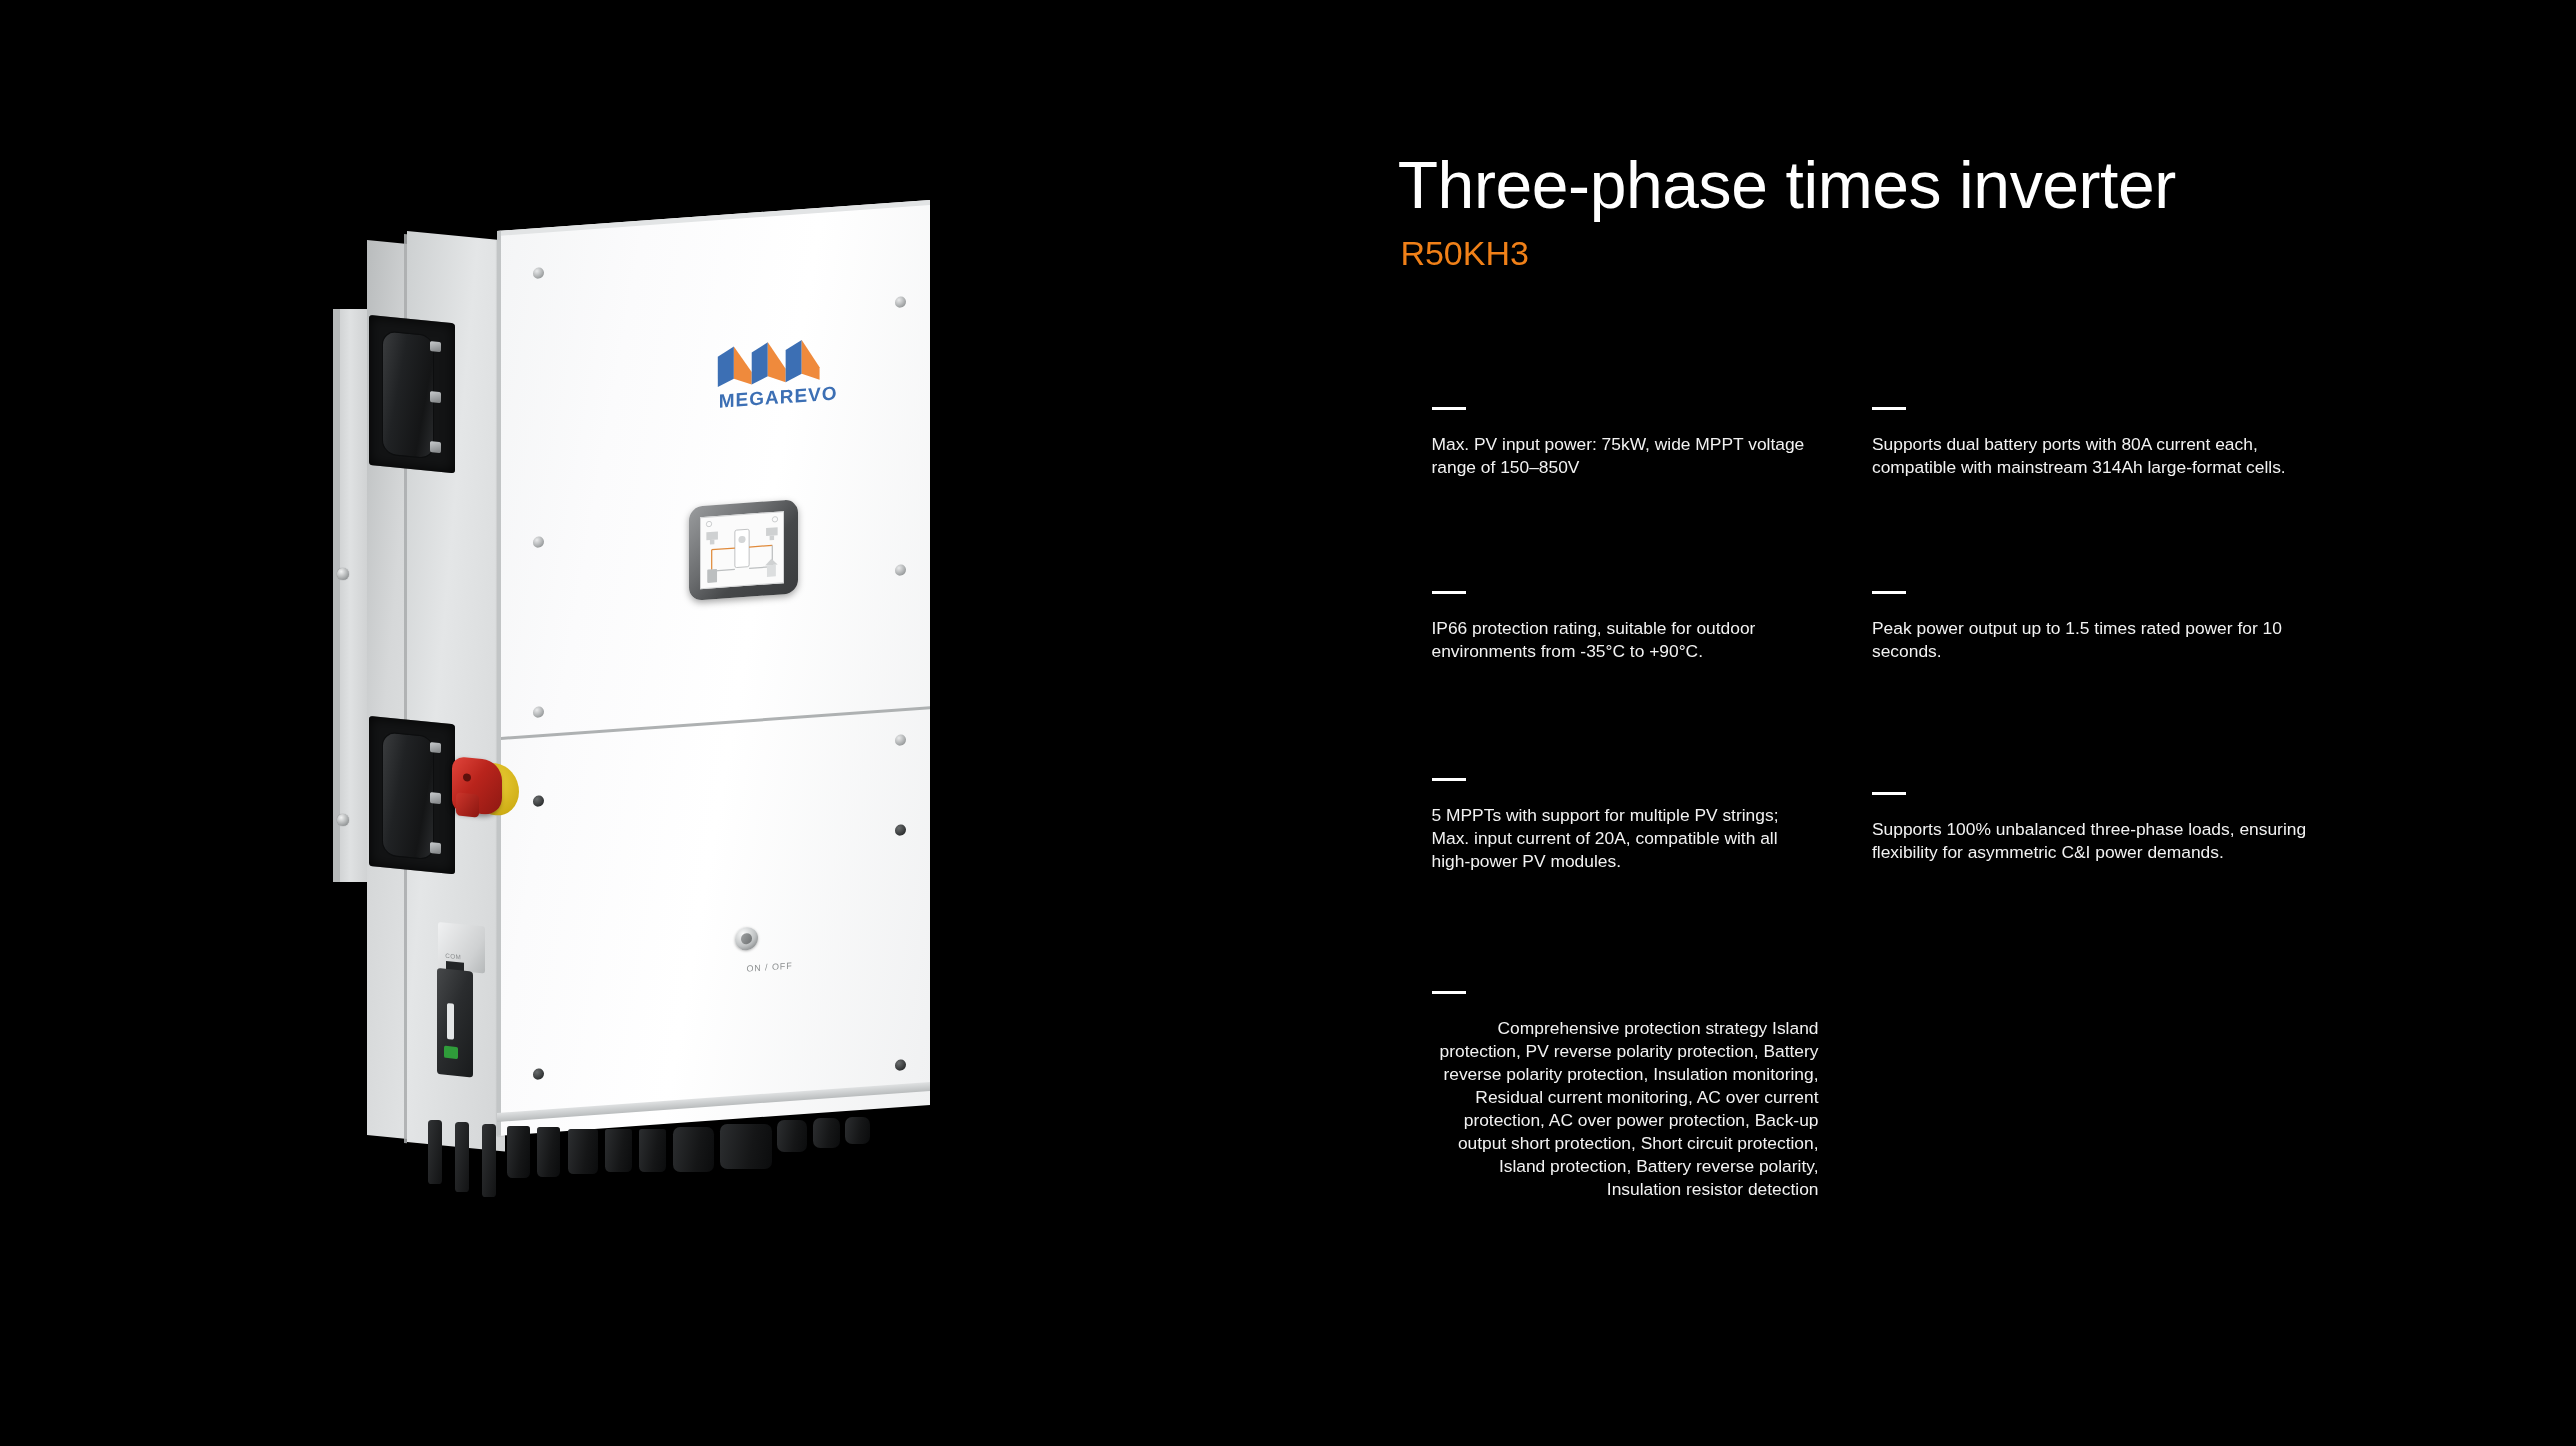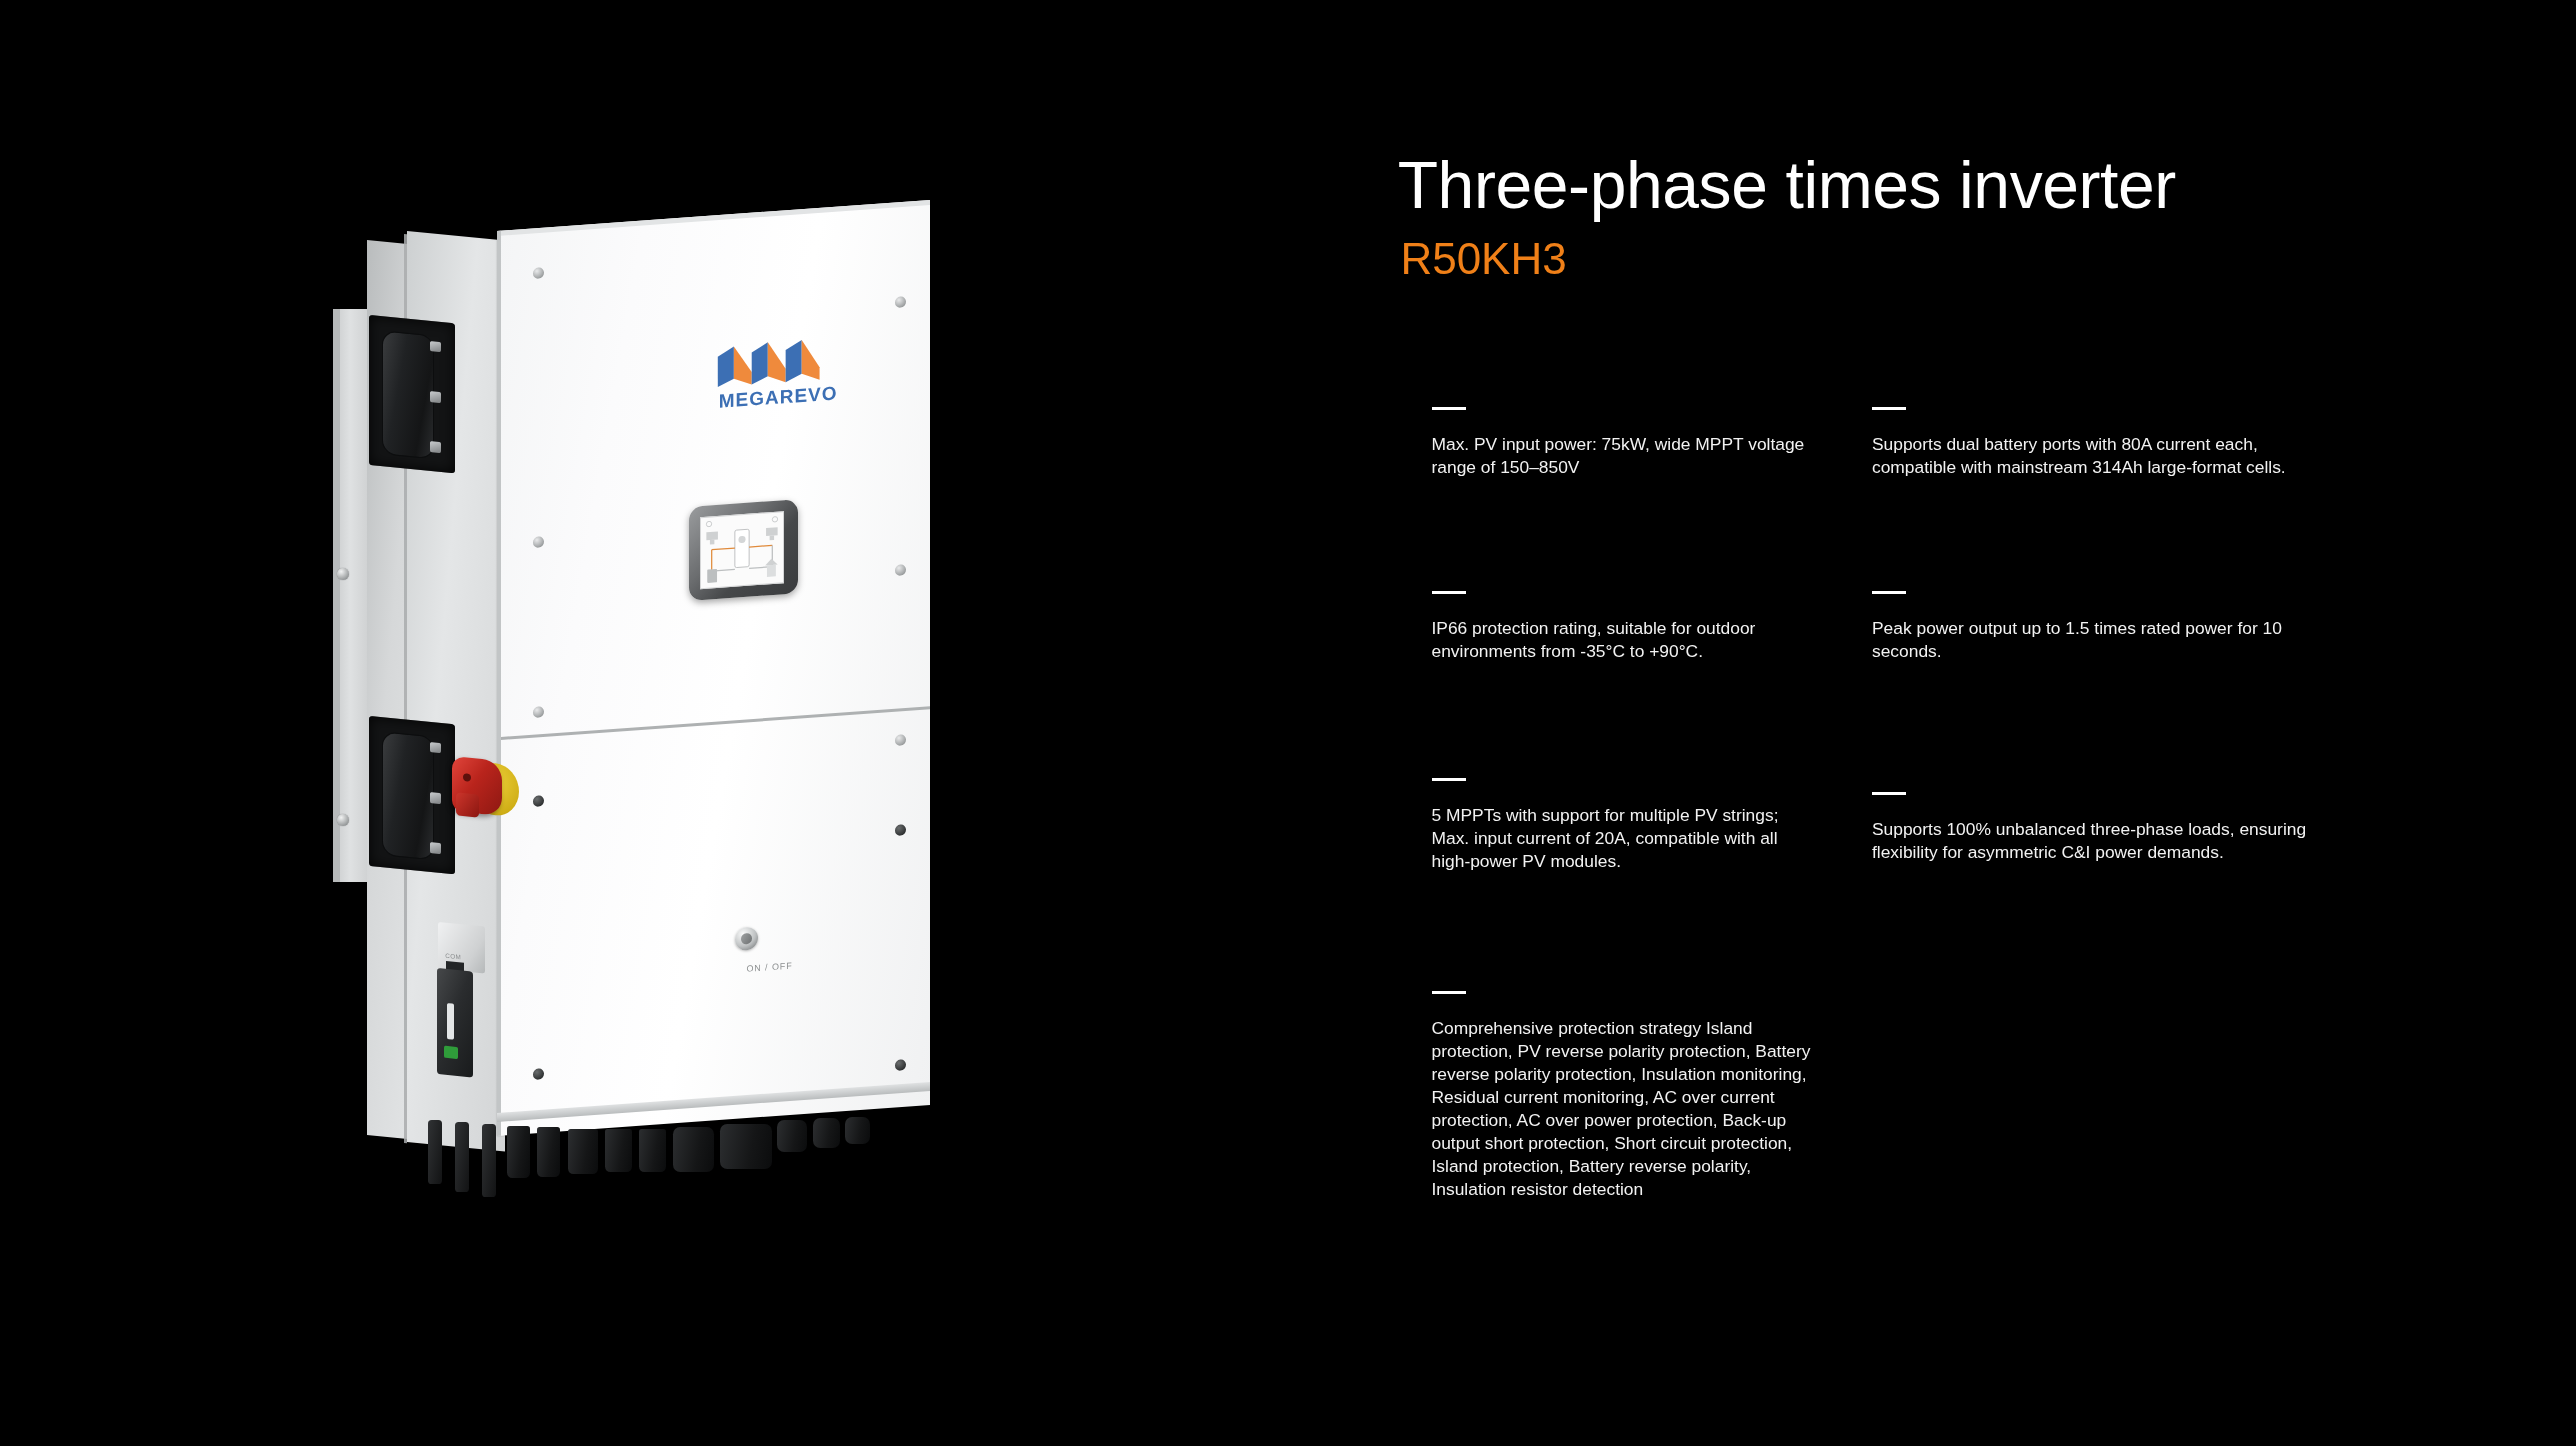--- a/index.html
+++ b/index.html
@@ -205,42 +205,42 @@
   
   #content{position:absolute;left:1378px;top:0;width:1198px;height:1447px;}
 
   .title{
     position:absolute;left:19.7px;top:103px;
     font-size:66px;font-weight:400;color:#ffffff;letter-spacing:-0.4px;
     white-space:nowrap;
   }
   .model{
     position:absolute;left:22.4px;top:234px;
-    font-size:44px;font-weight:400;color:#f08018;letter-spacing:0px;
+    font-size:34px;font-weight:400;color:#f08018;letter-spacing:0px;
   }
 
   .features{position:absolute;left:0;top:0;width:1198px;height:1447px;}
   .feature{position:absolute;margin-left:32px;}
   .feature .rule{
     width:34px;height:2.7px;background:#ffffff;margin-bottom:23px;
   }
   .feature .ftext{
     font-size:17.4px;line-height:23px;color:#f2f2f2;font-weight:400;
   }
 
   
   .col-a{left:21.5px;}
   .col-b{left:462px;}
   .w-a{width:387px;}
   .w-b{width:456px;}
   .r1{top:407px;}
   .r2{top:591px;}
   .r3{top:778px;}
   .r3b{top:792px;}
-  .r4{top:991px;}
+  .r4{top:991px;text-align:right;}
 </style>
 </head>
 <body>
 
 <div id="product-stage">
 
   <div class="flange"></div>
   <div class="flange-lip"></div>
   <div class="flange-bolt" style="left:337px;top:568px;"></div>
   <div class="flange-bolt" style="left:337px;top:814px;"></div>

